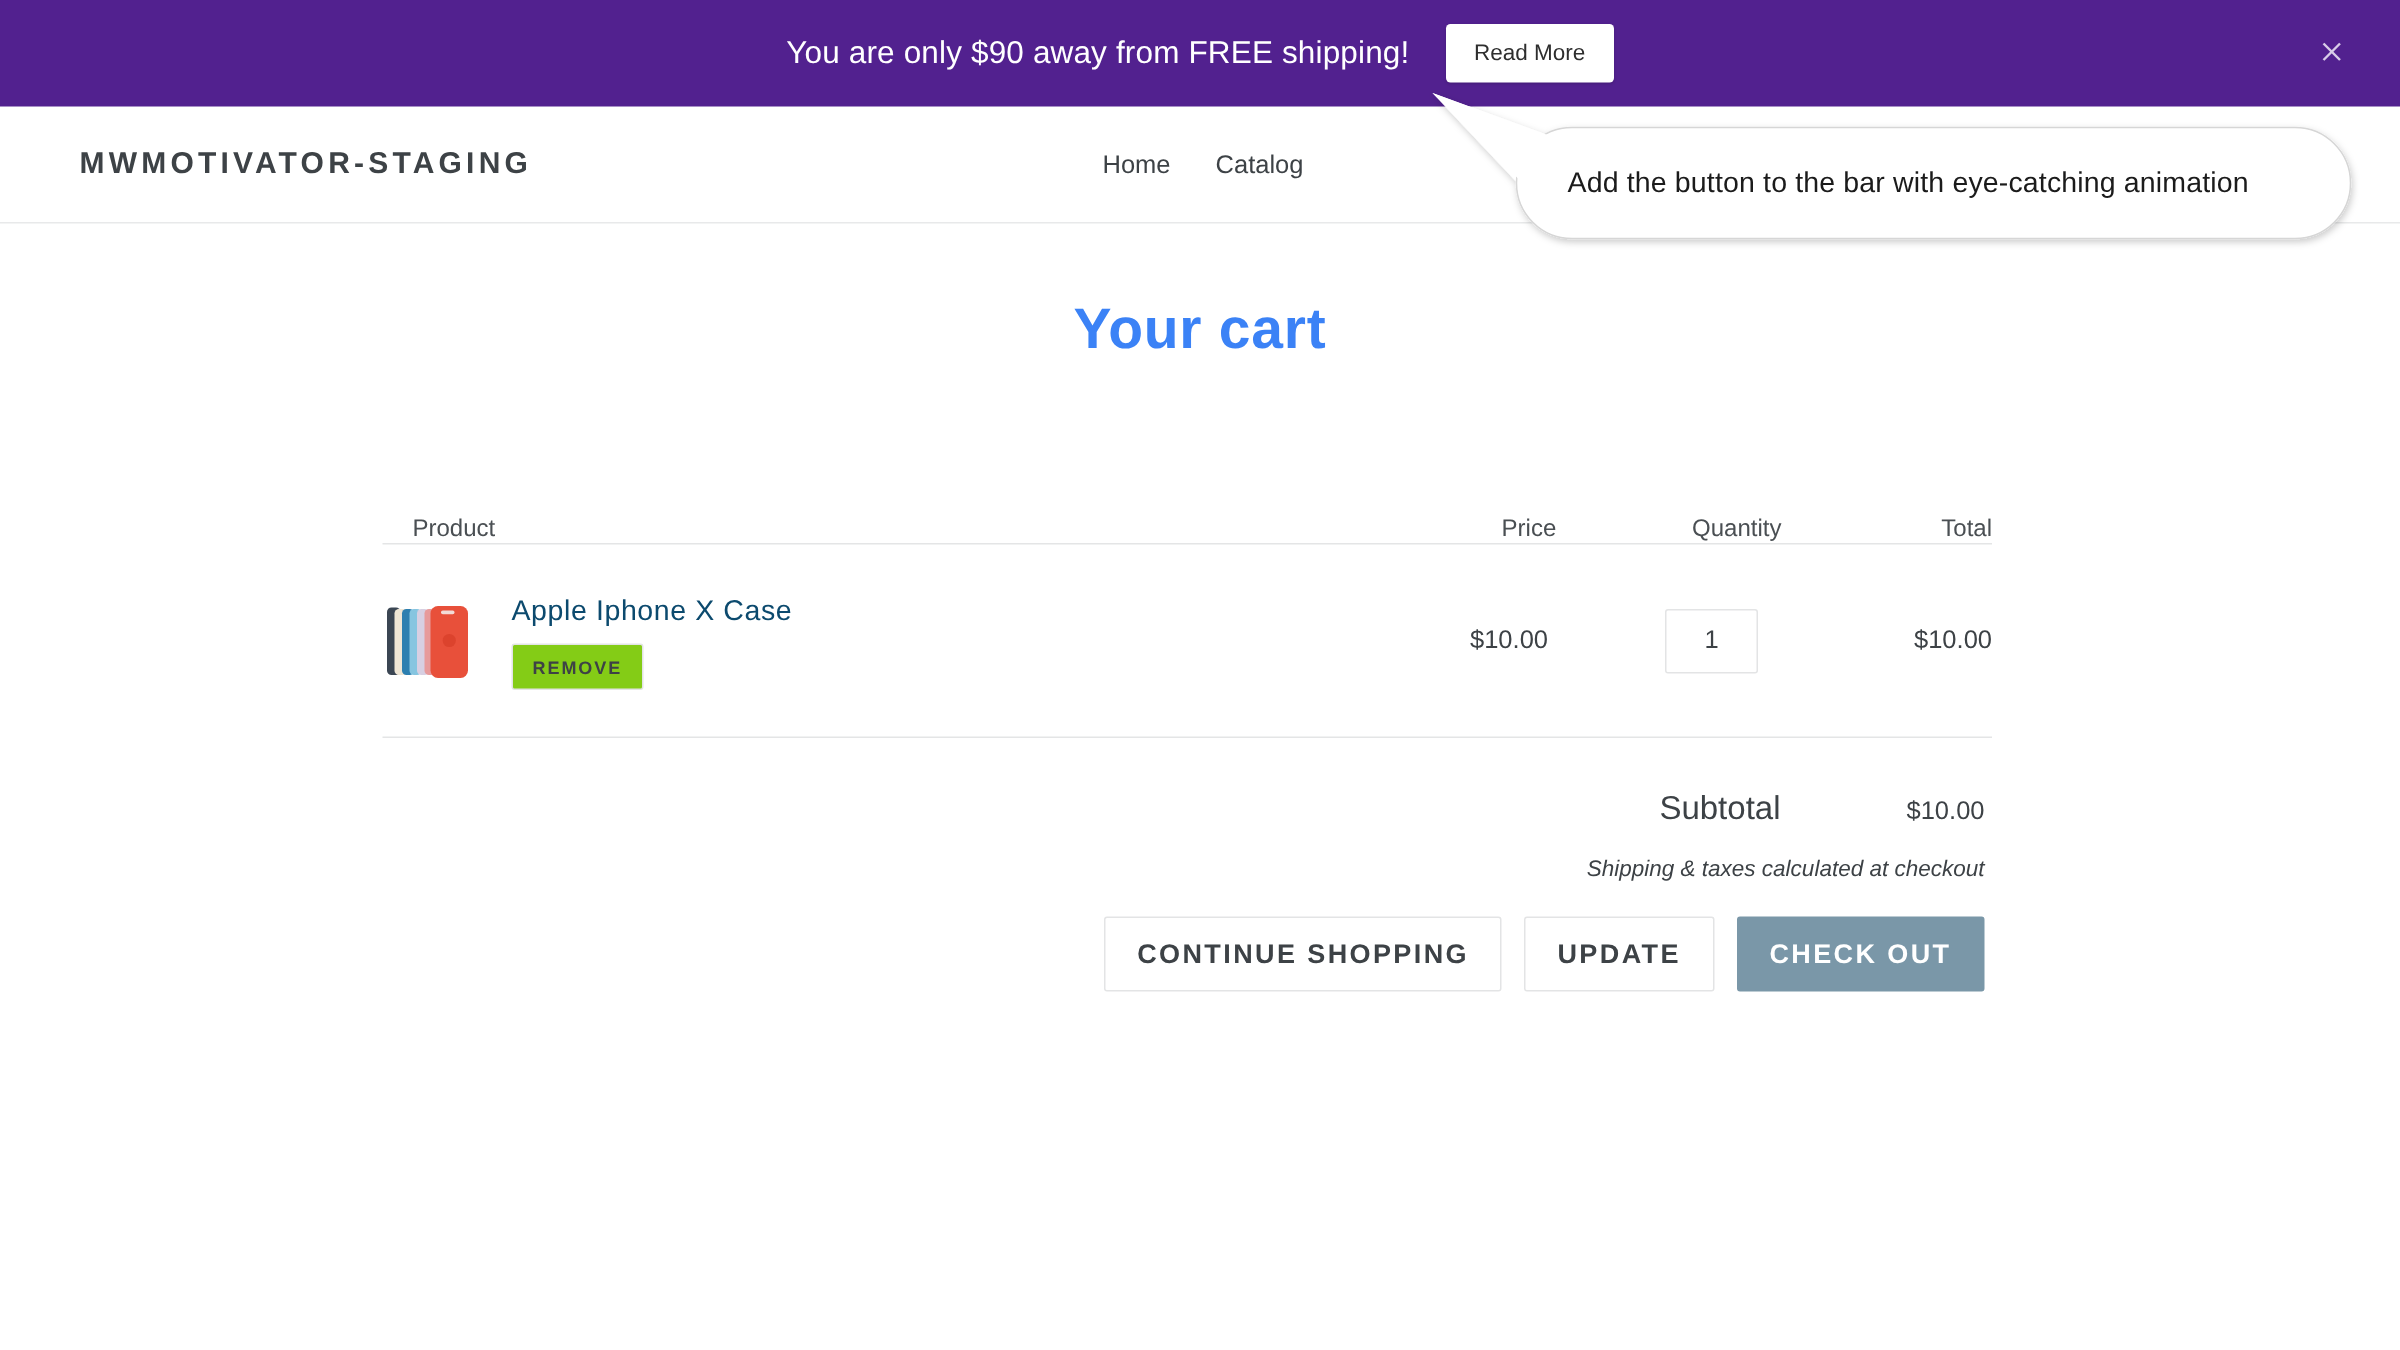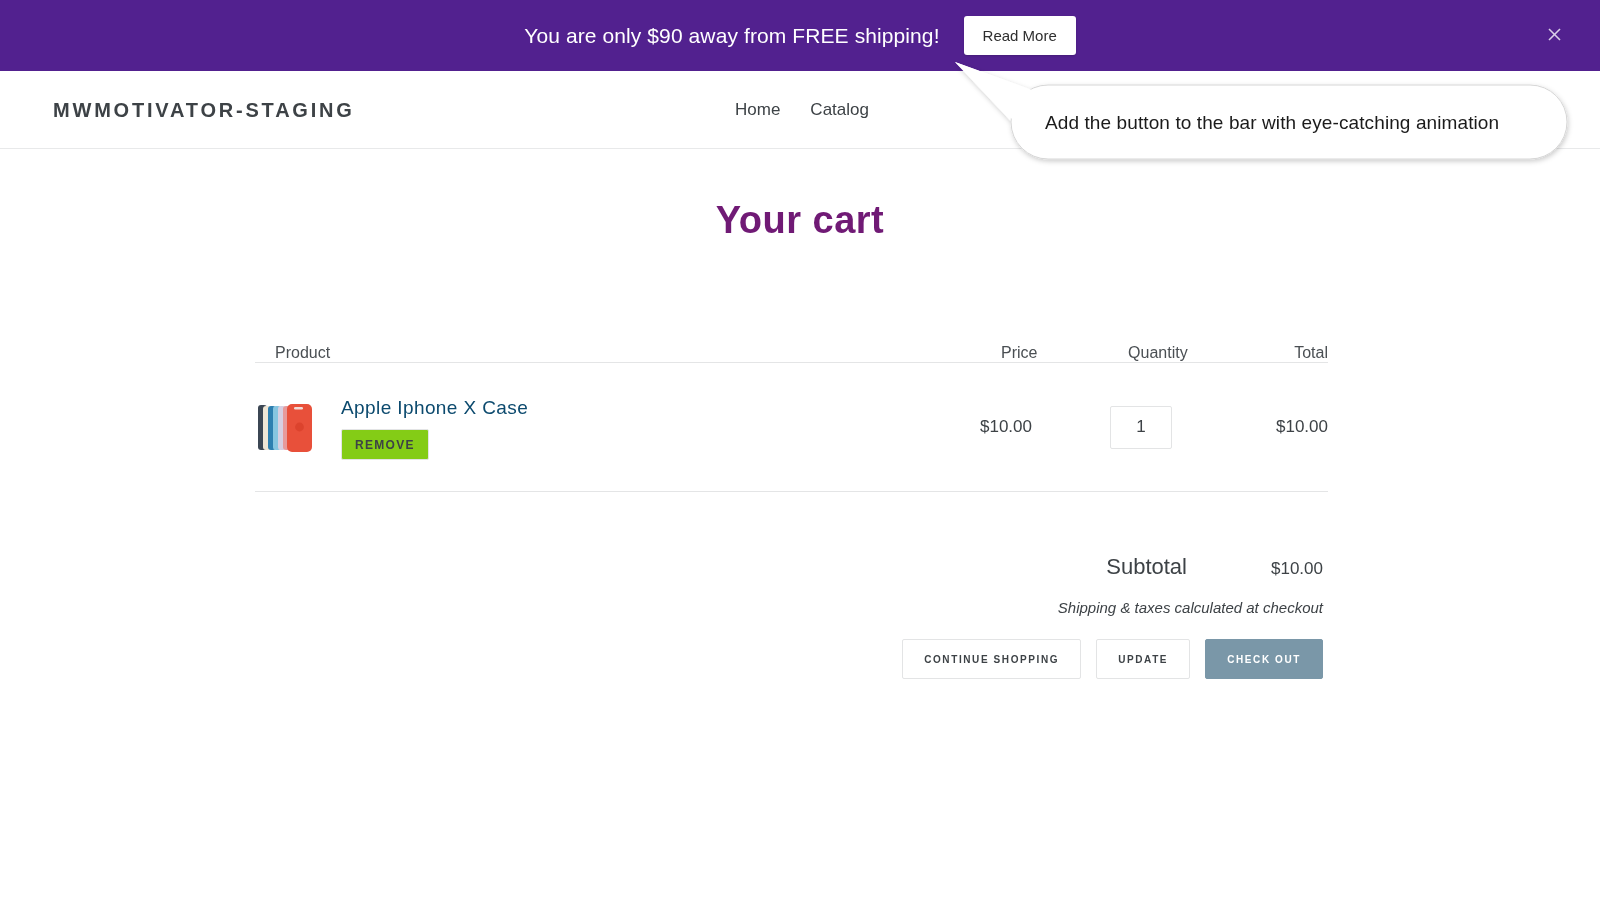--- a/index.html
+++ b/index.html
@@ -142,21 +142,21 @@
   
   .cart-title {
     position: absolute;
     top: 199px;
     left: 0;
     width: 1600px;
     text-align: center;
     font-size: 38px;
     font-weight: bold;
     letter-spacing: 0.5px;
-    color: #701a75;
+    color: #3b82f6;
   }
 
   .cart-wrap {
     position: absolute;
     left: 255px;
     top: 320px;
     width: 1073px;
   }
 
   .thead {
@@ -230,21 +230,21 @@
     text-align: center;
     font-family: "Liberation Sans", sans-serif;
     font-size: 17px;
     color: #3d4246;
   }
 
   .total-cell { width: 143px; text-align: right; font-size: 17px; color: #3d4246; }
 
   
   .cart-footer {
-    margin-top: 62px;
+    margin-top: 34px;
     text-align: right;
   }
 
   .subtotal-line {
     display: flex;
     justify-content: flex-end;
     align-items: baseline;
     gap: 84px;
     padding-right: 5px;
   }
@@ -263,26 +263,26 @@
   .cart-actions {
     margin-top: 23px;
     display: flex;
     justify-content: flex-end;
     gap: 15px;
     padding-right: 5px;
   }
 
   .btn {
     font-family: "Liberation Sans", sans-serif;
-    font-size: 10px;
+    font-size: 18px;
     font-weight: bold;
     letter-spacing: 1.6px;
     border-radius: 2px;
     cursor: pointer;
-    height: 40px;
+    height: 50px;
     display: inline-flex;
     align-items: center;
     justify-content: center;
   }
   .btn-outline {
     background: #ffffff;
     border: 1px solid #e3e4e5;
     color: #3d4246;
     padding: 0 21px;
   }

